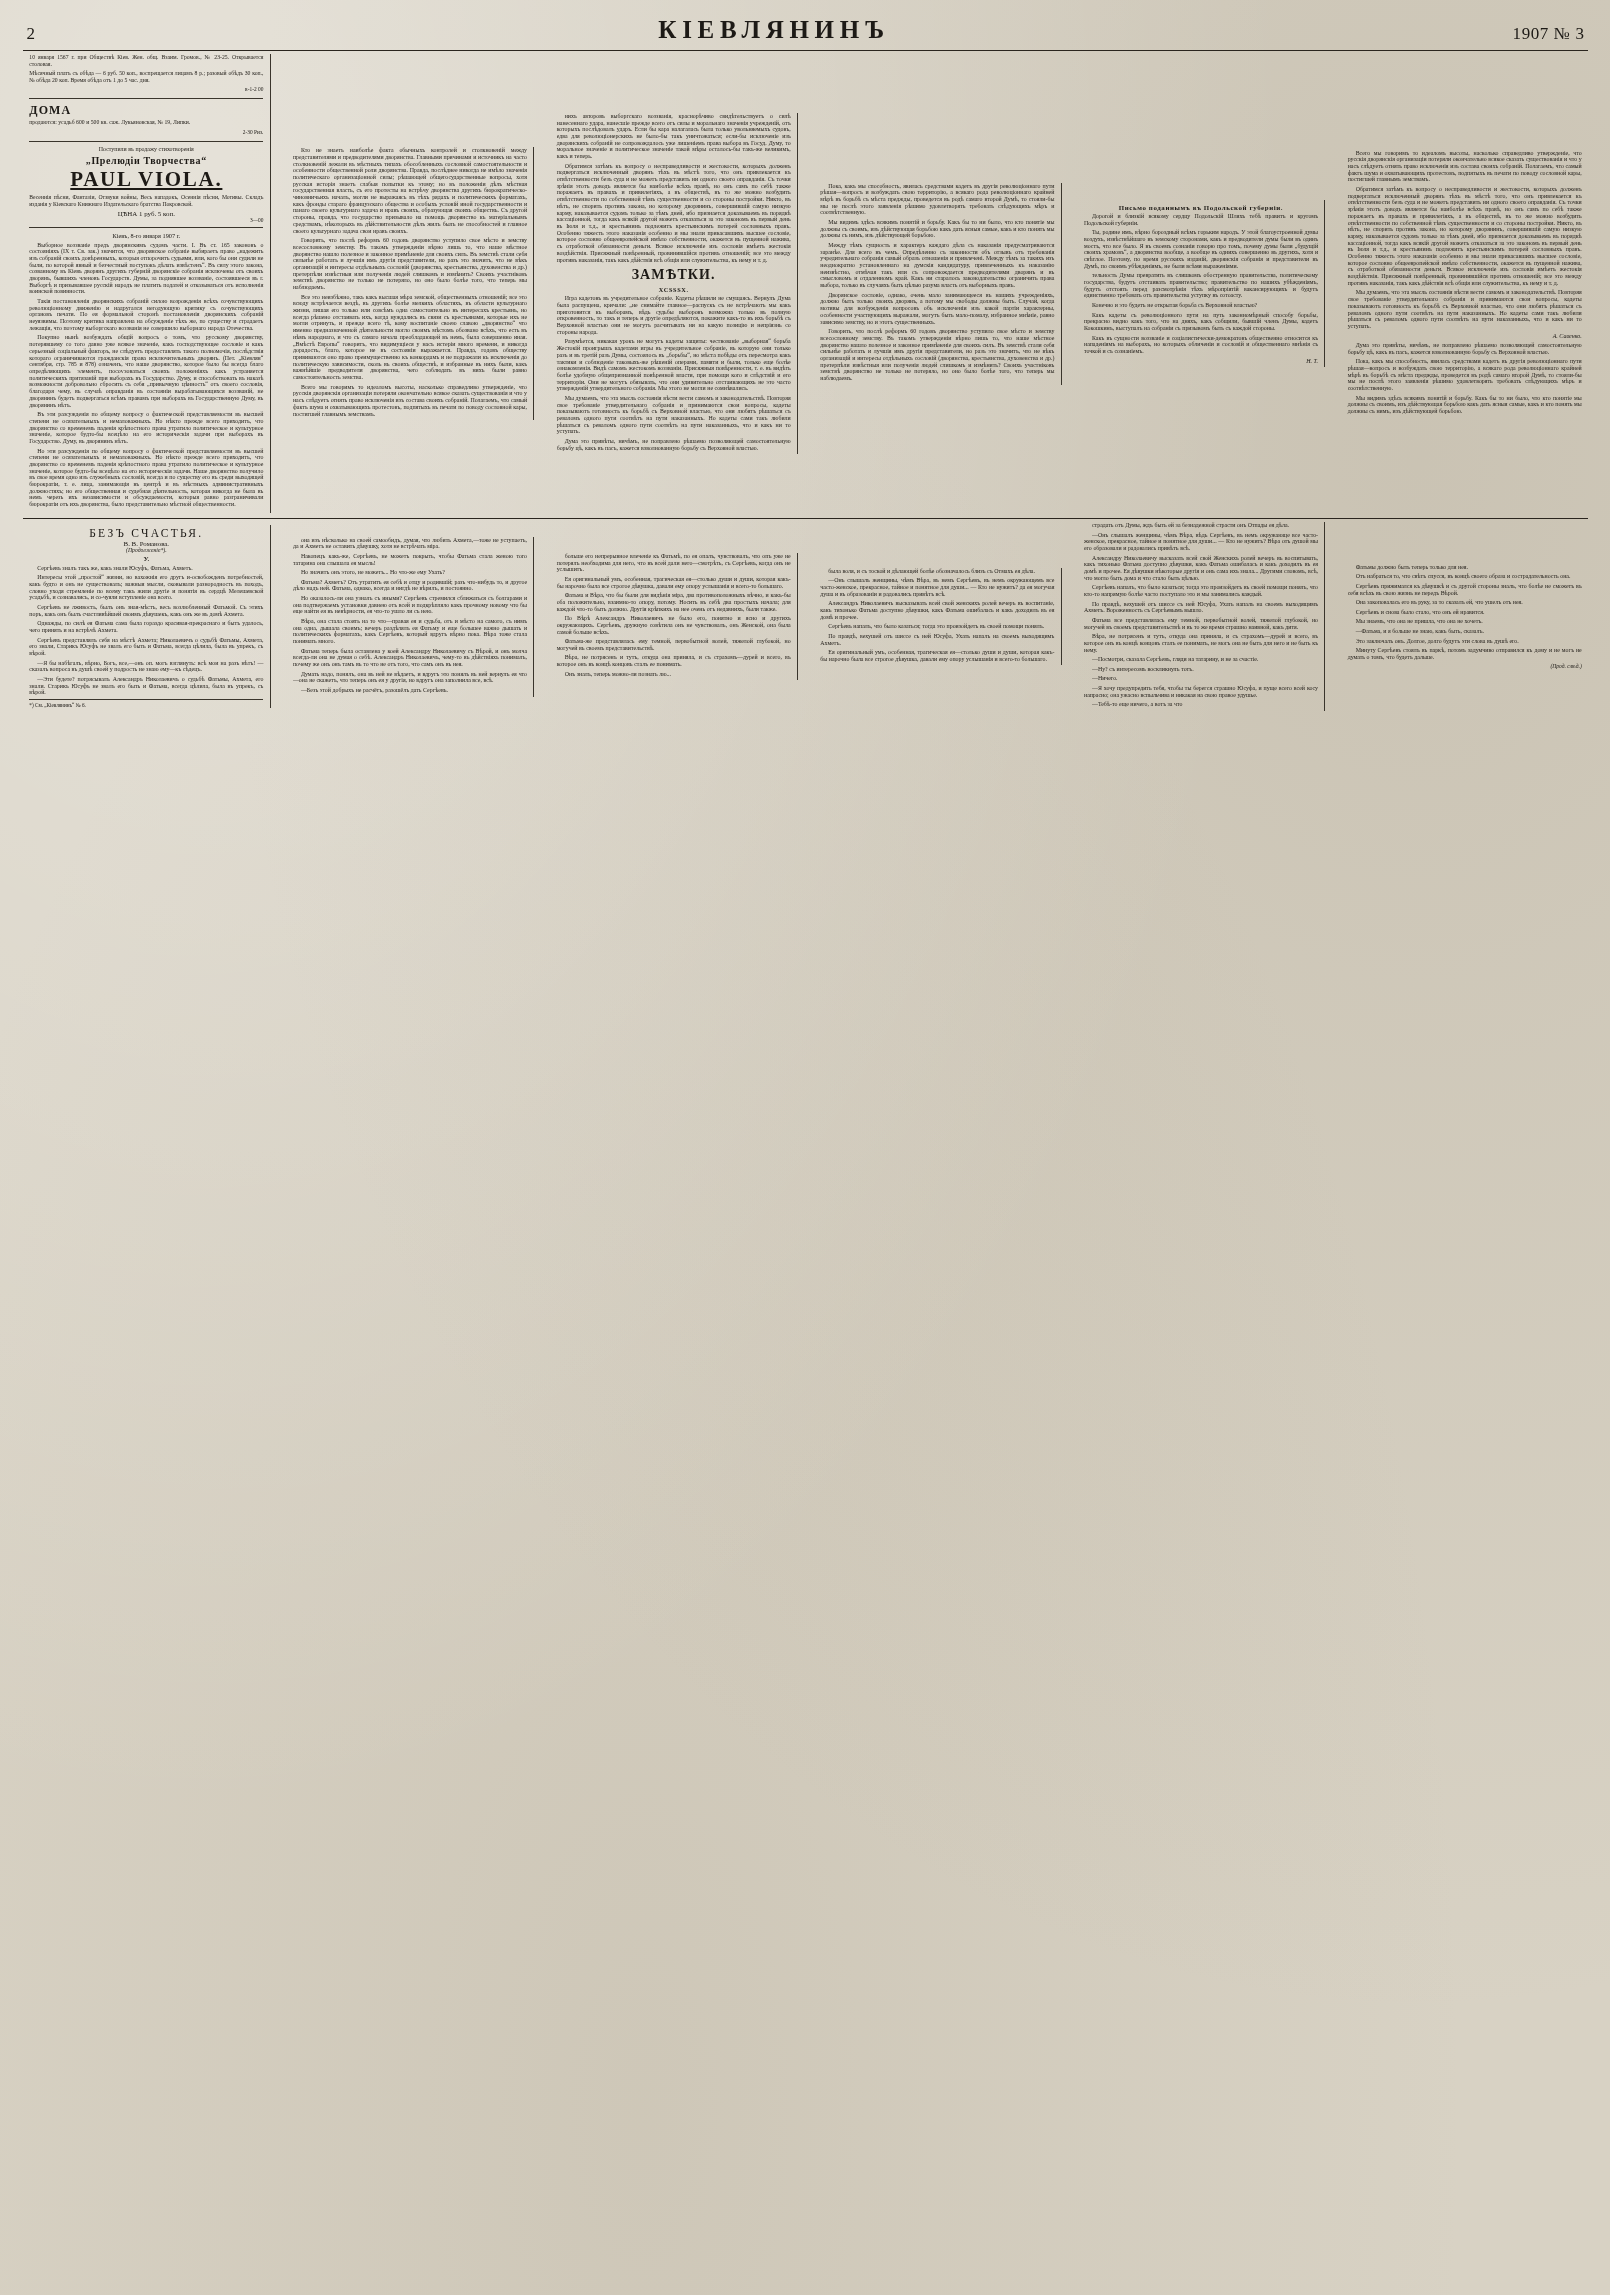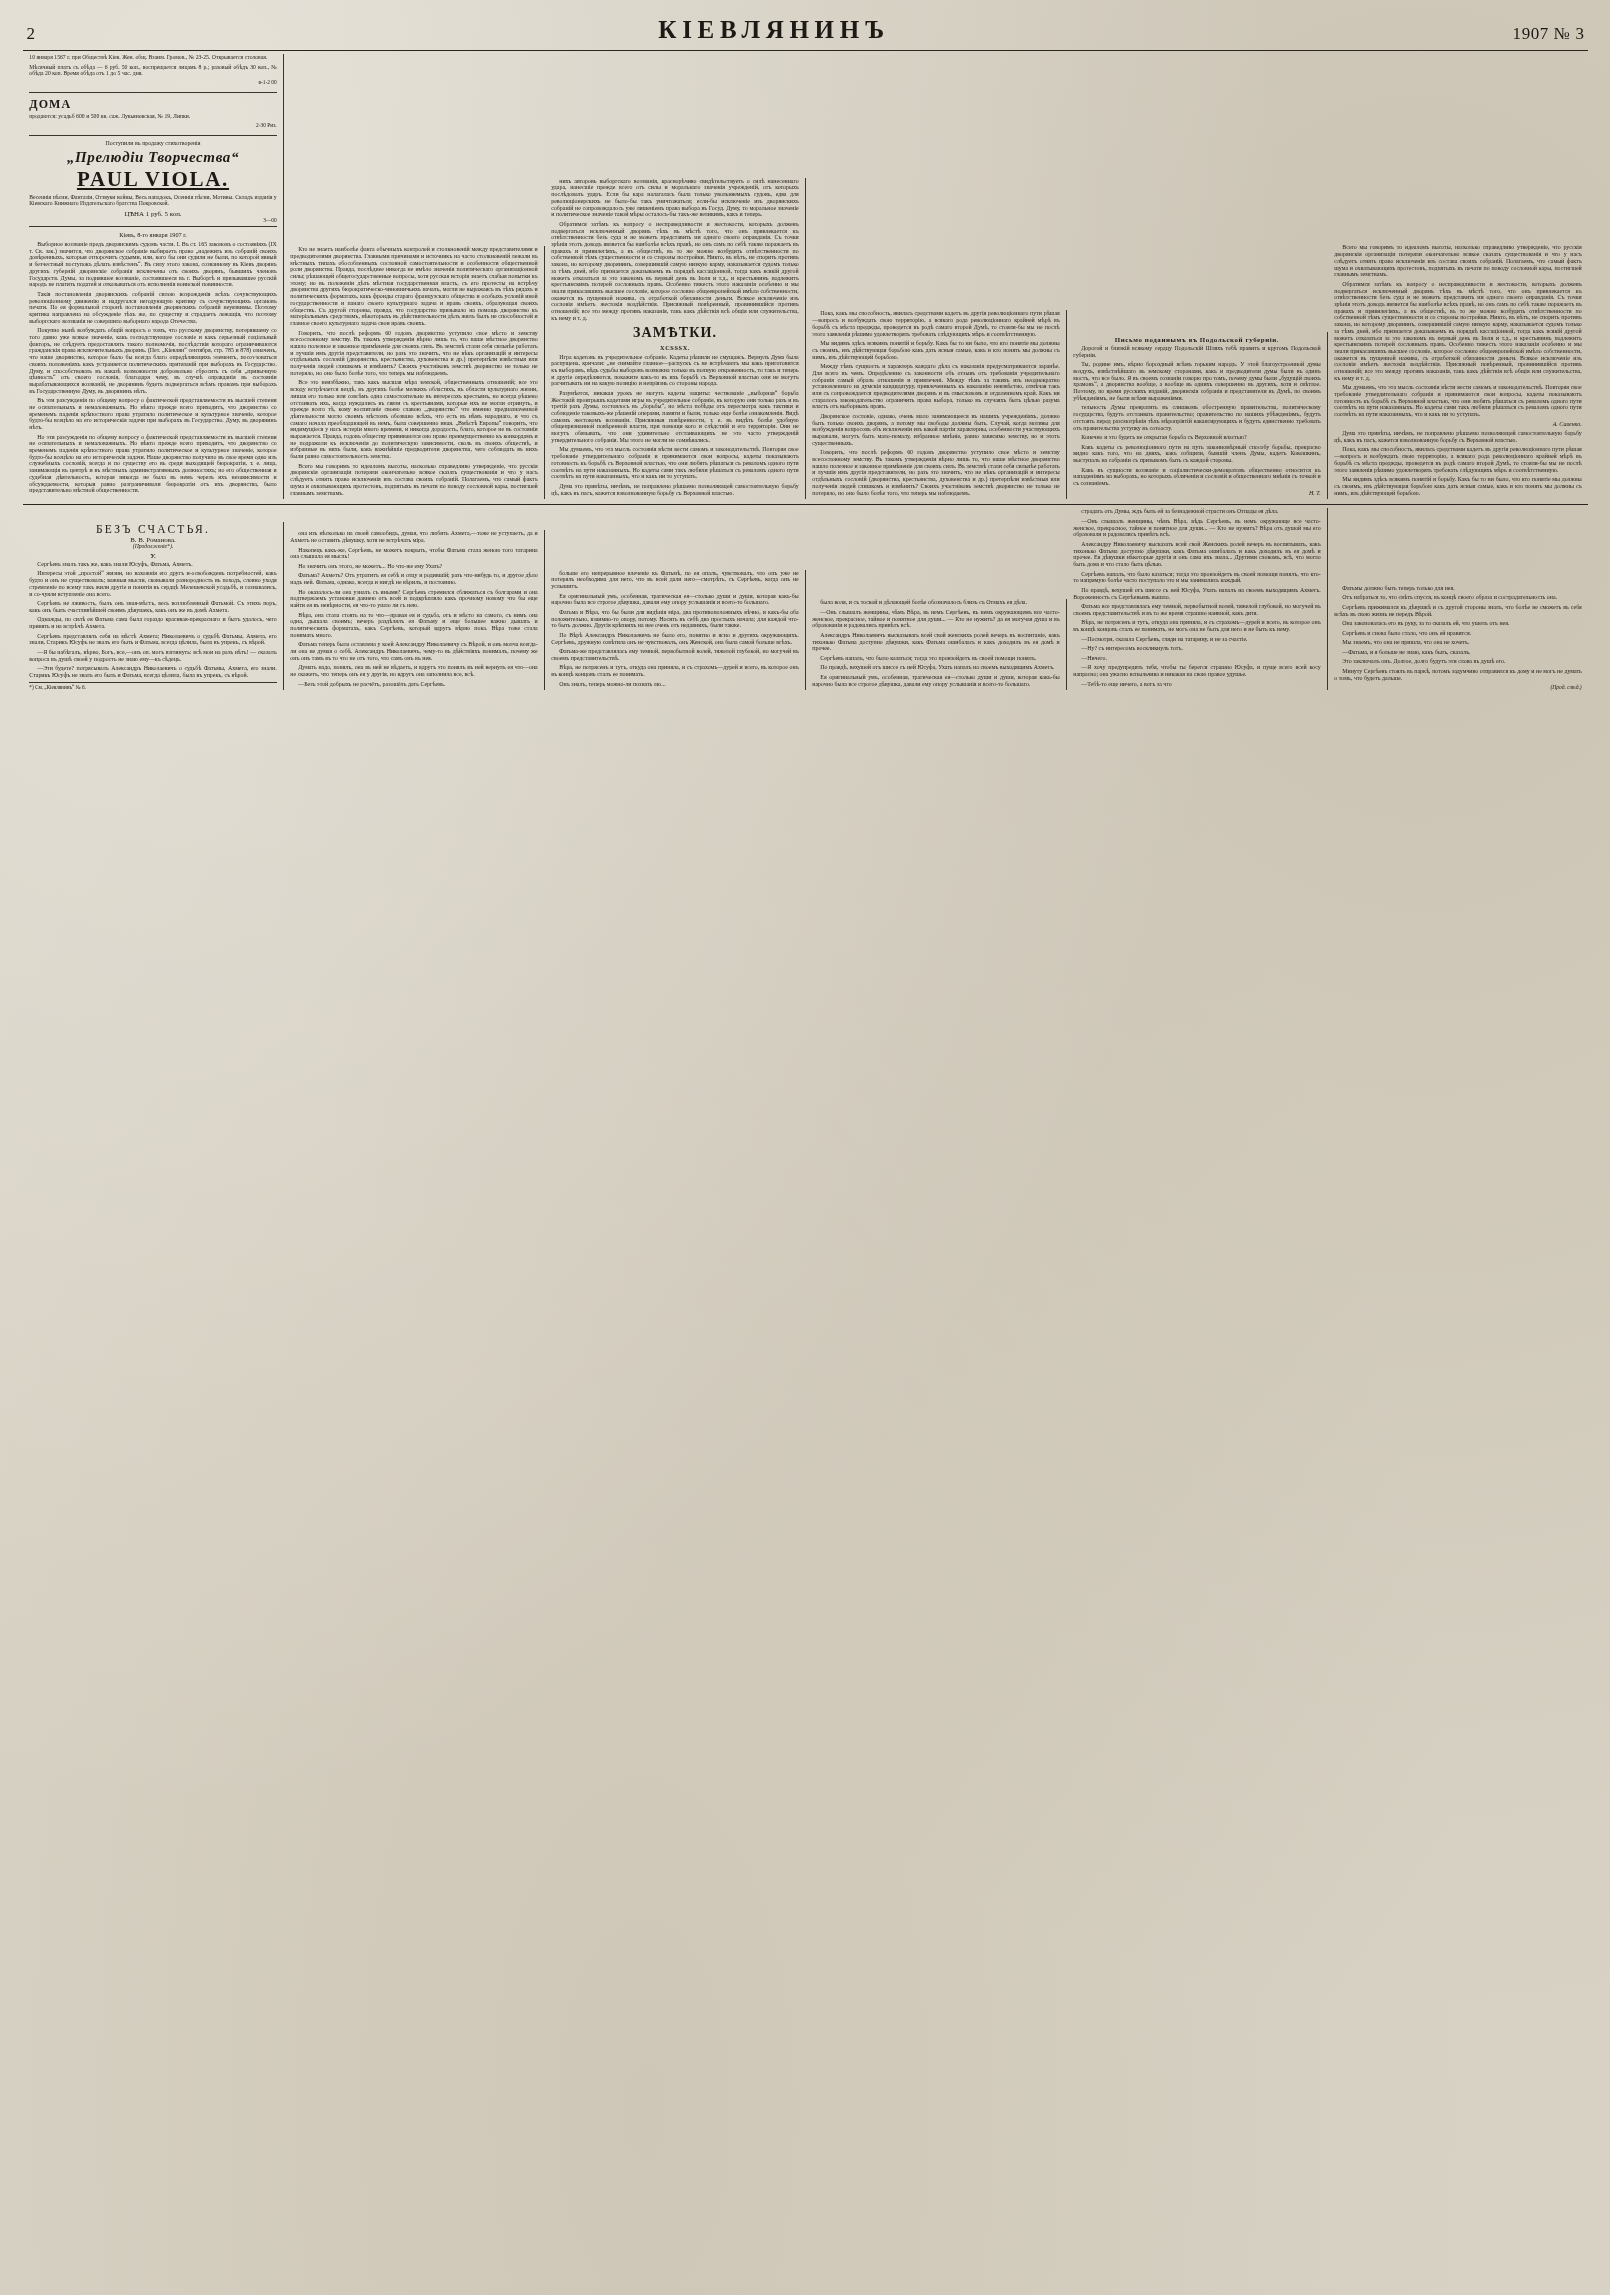--- a/index.html
+++ b/index.html
@@ -32,22 +32,22 @@
   .mast-left,.mast-right{font-size:17px;letter-spacing:0.6px;}
   .mast-title{
     font-size:25px;letter-spacing:5.7px;font-weight:bold;
     font-family:"Liberation Serif", serif;
   }
   .rule{height:1.1px;background:#2a251e;margin:1.1px 0 3.4px 0;}
 
   
   .cols{
     display:flex;
-    gap:0;
-    align-items:flex-end;
+    gap:16px;
+    align-items:center;
   }
   .col{
     flex:1 1 0;
     padding:0 6.3px;
     border-right:0.6px solid #3a352c;
     box-sizing:border-box;
     min-width:0;
   }
   .col:last-child{border-right:none;}
 
@@ -75,21 +75,21 @@
   .h-sub{font-size:6.9px;letter-spacing:0.6px;}
   .h-small{font-size:6.3px;letter-spacing:0.6px;}
   .sig{ text-align:right;font-size:6px;font-style:italic;margin:1.7px 0 3.4px 0;}
   .datum{text-align:center;font-size:6.3px;margin:2.3px 0 2.9px 0;}
 
   
   .ad{border-bottom:0.6px solid #3a352c;padding-bottom:3.4px;margin-bottom:4px;}
   .ad .ln{font-size:5.7px;line-height:6.5px;text-align:justify;}
   .ad-center{text-align:center;}
   .ad-big{
-    font-size:15px;font-weight:bold;letter-spacing:0.6px;text-align:center;margin:2.3px 0 1.1px;font-style:italic;
+    font-size:10px;font-weight:bold;letter-spacing:0.6px;text-align:center;margin:2.3px 0 1.1px;
   }
   .ad-huge{
     font-size:21px;font-weight:bold;letter-spacing:1.7px;text-align:center;
     font-family:"Liberation Serif", serif;margin:1.1px 0 2.3px;text-decoration:underline;
   }
   .ad-dom{
     font-size:12px;font-weight:bold;letter-spacing:1.1px;text-align:left;margin:1.7px 0 1.1px;
   }
   .price{text-align:center;font-size:6.9px;margin-top:1.7px;}
   .tiny-r{text-align:right;font-size:5.4px;}

